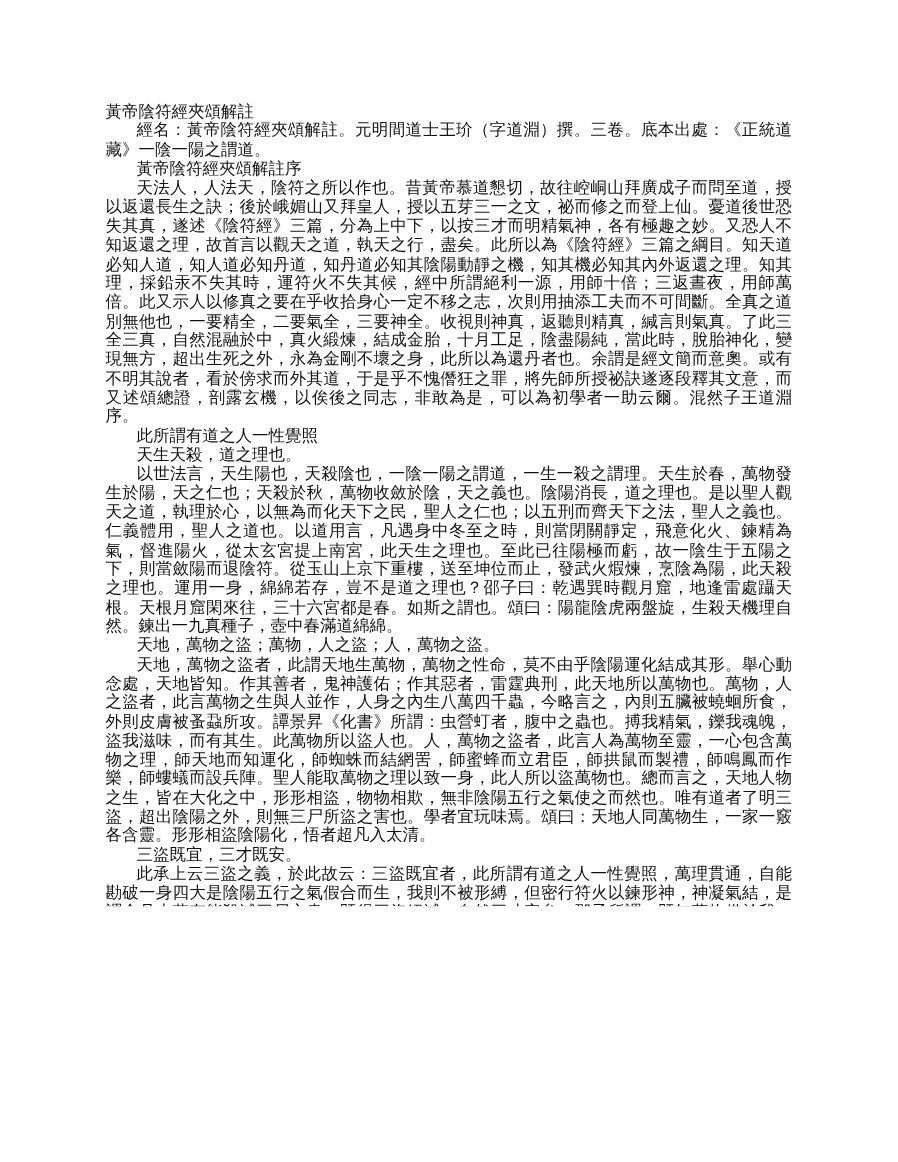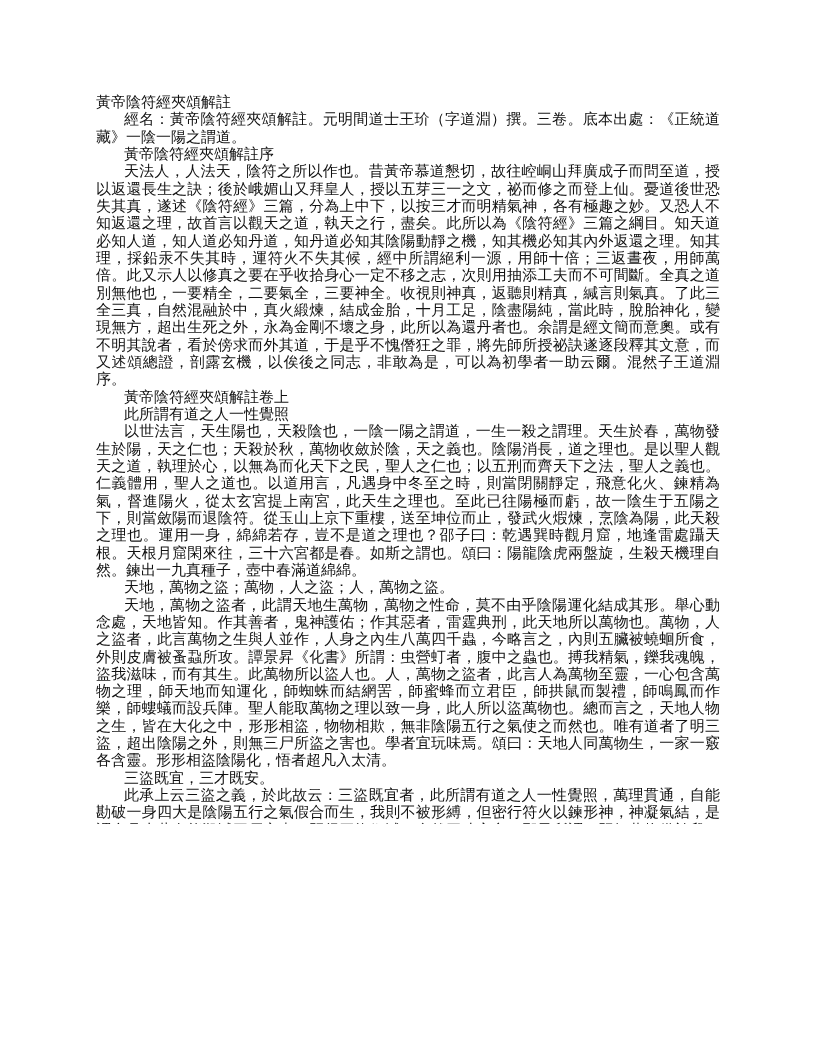--- a/index.html
+++ b/index.html
@@ -38,21 +38,21 @@
 </style>
 </head>
 <body>
 
 <div class="page">
   <div class="doc">
     <p class="no-indent">黃帝陰符經夾頌解註</p>
     <p>經名：黃帝陰符經夾頌解註。元明間道士王玠（字道淵）撰。三卷。底本出處：《正統道藏》一陰一陽之謂道。</p>
     <p>黃帝陰符經夾頌解註序</p>
     <p>天法人，人法天，陰符之所以作也。昔黃帝慕道懇切，故往崆峒山拜廣成子而問至道，授以返還長生之訣；後於峨媚山又拜皇人，授以五芽三一之文，祕而修之而登上仙。憂道後世恐失其真，遂述《陰符經》三篇，分為上中下，以按三才而明精氣神，各有極趣之妙。又恐人不知返還之理，故首言以觀天之道，執天之行，盡矣。此所以為《陰符經》三篇之綱目。知天道必知人道，知人道必知丹道，知丹道必知其陰陽動靜之機，知其機必知其內外返還之理。知其理，採鉛汞不失其時，運符火不失其候，經中所謂絕利一源，用師十倍；三返晝夜，用師萬倍。此又示人以修真之要在乎收拾身心一定不移之志，次則用抽添工夫而不可間斷。全真之道別無他也，一要精全，二要氣全，三要神全。收視則神真，返聽則精真，緘言則氣真。了此三全三真，自然混融於中，真火緞煉，結成金胎，十月工足，陰盡陽純，當此時，脫胎神化，變現無方，超出生死之外，永為金剛不壞之身，此所以為還丹者也。余謂是經文簡而意奧。或有不明其說者，看於傍求而外其道，于是乎不愧僭狂之罪，將先師所授祕訣遂逐段釋其文意，而又述頌總證，剖露玄機，以俟後之同志，非敢為是，可以為初學者一助云爾。混然子王道淵序。</p>
-    <p>黃帝陰符經夾頌解註卷上</p>
     <p>此所謂有道之人一性覺照</p>
+    <p>天生天殺，道之理也。</p>
     <p>以世法言，天生陽也，天殺陰也，一陰一陽之謂道，一生一殺之謂理。天生於春，萬物發生於陽，天之仁也；天殺於秋，萬物收斂於陰，天之義也。陰陽消長，道之理也。是以聖人觀天之道，執理於心，以無為而化天下之民，聖人之仁也；以五刑而齊天下之法，聖人之義也。仁義體用，聖人之道也。以道用言，凡遇身中冬至之時，則當閉關靜定，飛意化火、鍊精為氣，督進陽火，從太玄宮提上南宮，此天生之理也。至此已往陽極而虧，故一陰生于五陽之下，則當斂陽而退陰符。從玉山上京下重樓，送至坤位而止，發武火煆煉，烹陰為陽，此天殺之理也。運用一身，綿綿若存，豈不是道之理也？邵子曰：乾遇巽時觀月窟，地逢雷處躡天根。天根月窟閑來往，三十六宮都是春。如斯之謂也。頌曰：陽龍陰虎兩盤旋，生殺天機理自然。鍊出一九真種子，壺中春滿道綿綿。</p>
     <p>天地，萬物之盜；萬物，人之盜；人，萬物之盜。</p>
     <p>天地，萬物之盜者，此謂天地生萬物，萬物之性命，莫不由乎陰陽運化結成其形。舉心動念處，天地皆知。作其善者，鬼神護佑；作其惡者，雷霆典刑，此天地所以萬物也。萬物，人之盜者，此言萬物之生與人並作，人身之內生八萬四千蟲，今略言之，內則五臟被蟯蛔所食，外則皮膚被蚤蝨所攻。譚景昇《化書》所謂：虫營虰者，腹中之蟲也。搏我精氣，鑠我魂魄，盜我滋味，而有其生。此萬物所以盜人也。人，萬物之盜者，此言人為萬物至靈，一心包含萬物之理，師天地而知運化，師蜘蛛而結網罟，師蜜蜂而立君臣，師拱鼠而製禮，師鳴鳳而作樂，師螻蟻而設兵陣。聖人能取萬物之理以致一身，此人所以盜萬物也。總而言之，天地人物之生，皆在大化之中，形形相盜，物物相欺，無非陰陽五行之氣使之而然也。唯有道者了明三盜，超出陰陽之外，則無三尸所盜之害也。學者宜玩味焉。頌曰：天地人同萬物生，一家一竅各含靈。形形相盜陰陽化，悟者超凡入太清。</p>
     <p>三盜既宜，三才既安。</p>
     <p>此承上云三盜之義，於此故云：三盜既宜者，此所謂有道之人一性覺照，萬理貫通，自能勘破一身四大是陰陽五行之氣假合而生，我則不被形縛，但密行符火以鍊形神，神凝氣結，是謂金丹大藥有能殺滅三尸之蟲，既得三盜絕滅，自然三才安矣。邵子所謂：既知萬物備於我，此謂天地生萬物。張紫陽故曰：追二氣於黃道，會三性於元宮，神全不思睡，氣全不思食，精全不思慾，工夫至此，何患乎三才不安矣？頌曰：三盜三才備一身，心君轉物各歸根。乾坤定位邪魔伏，萬國清平荷聖恩。</p>
   </div>
 </div>
 
 </body></html>

